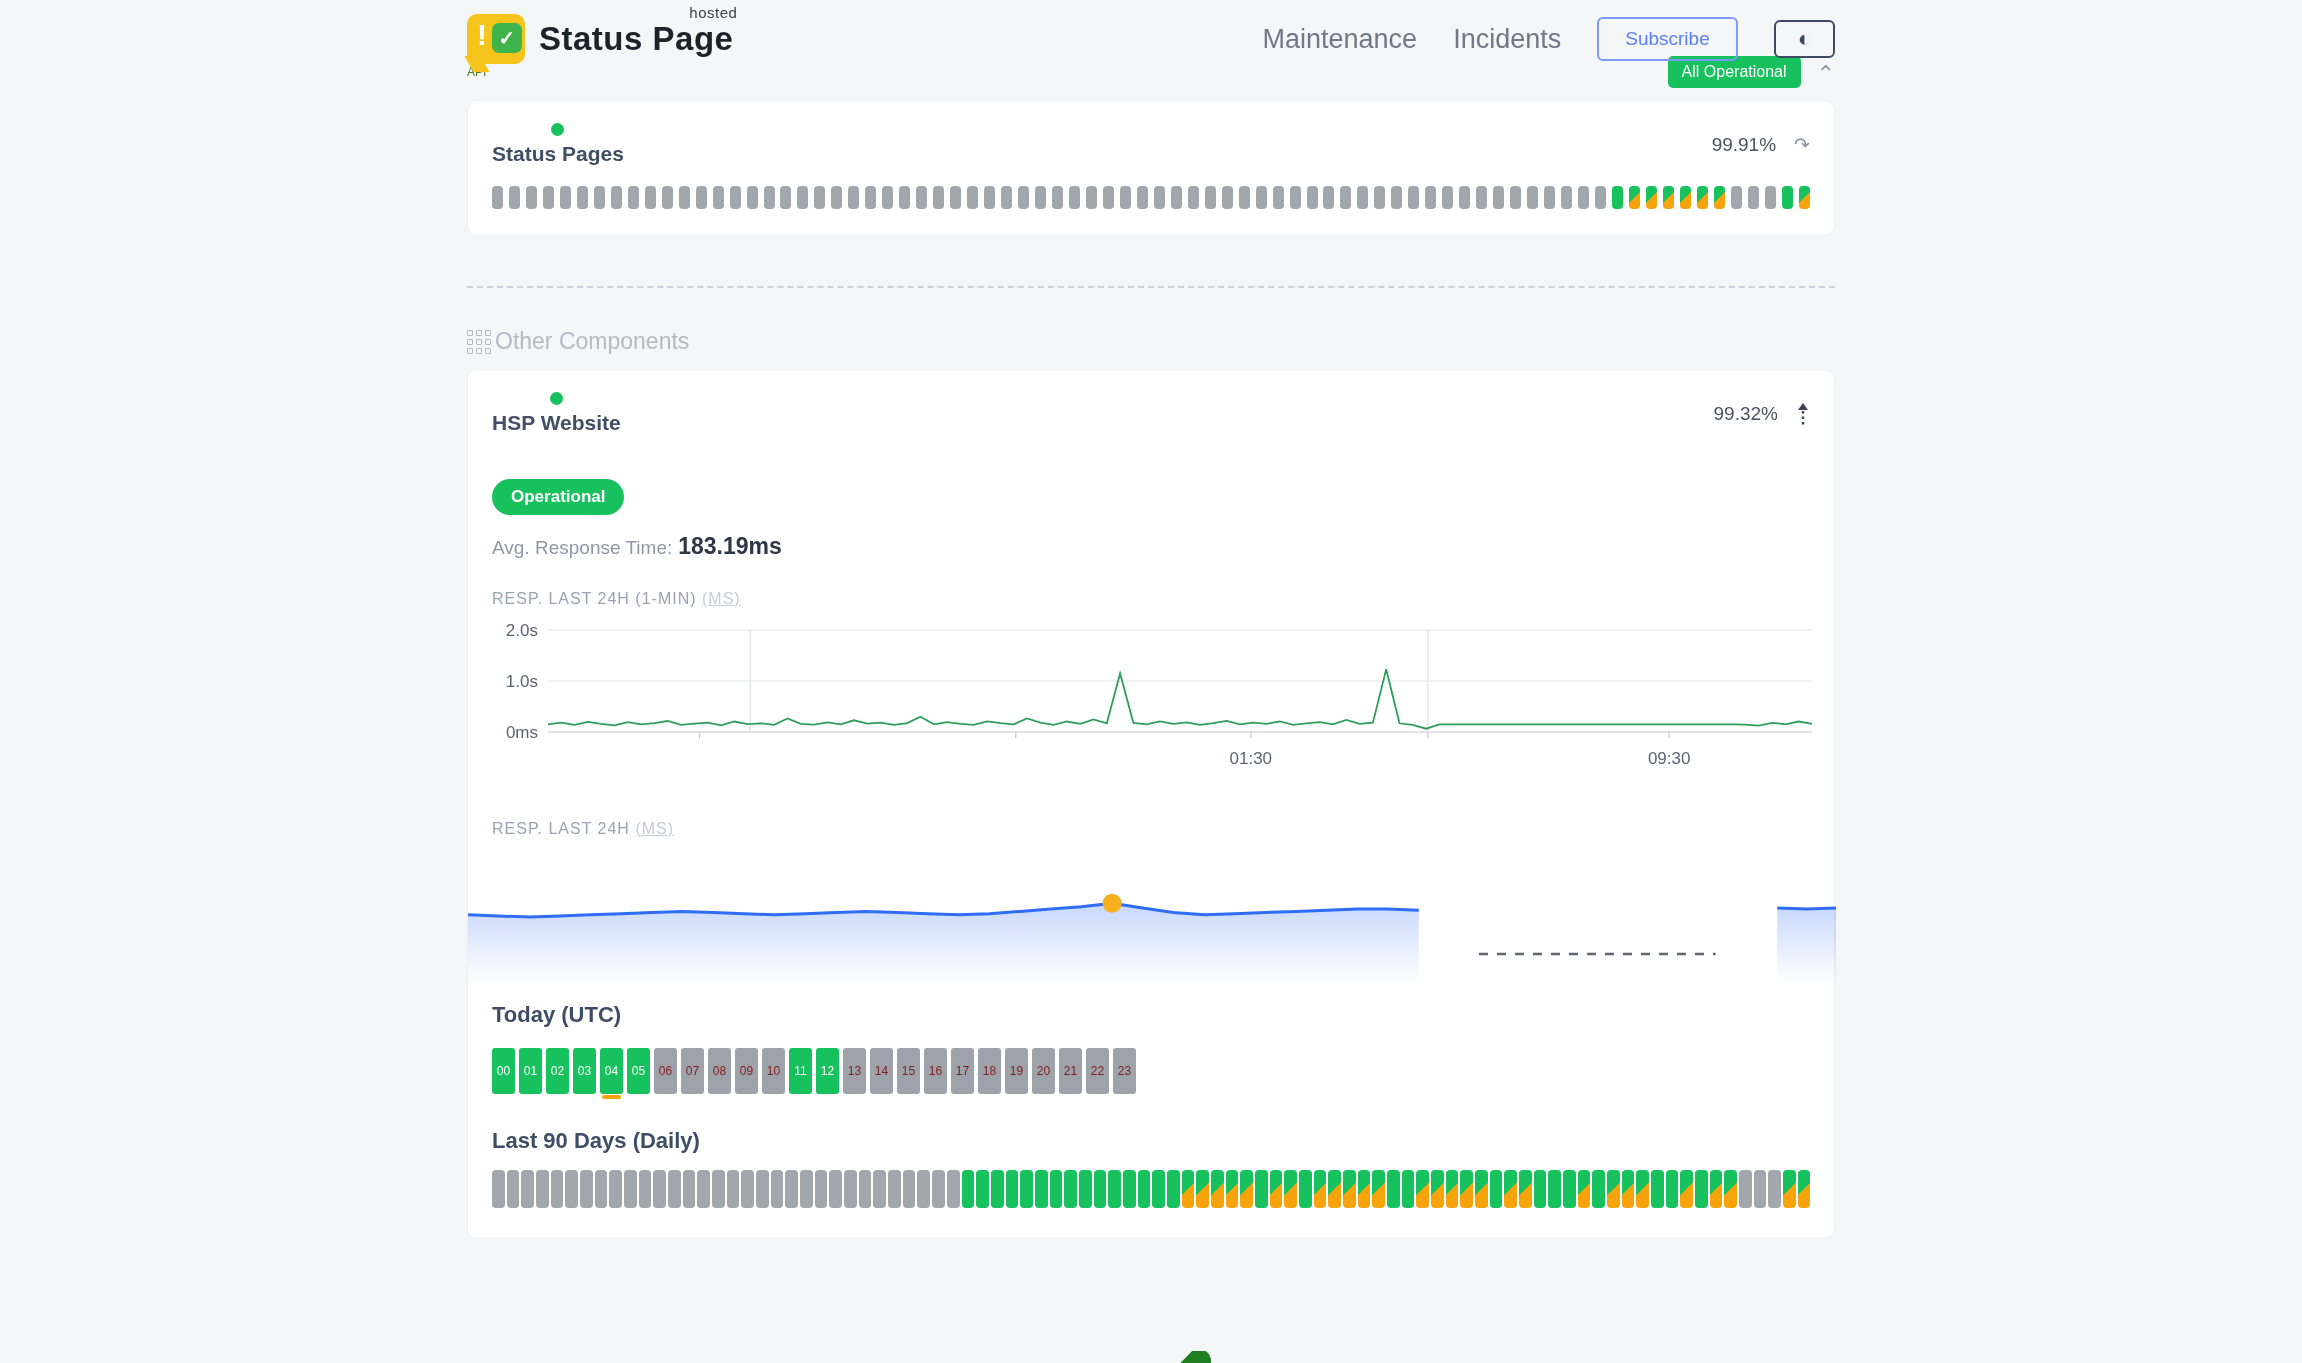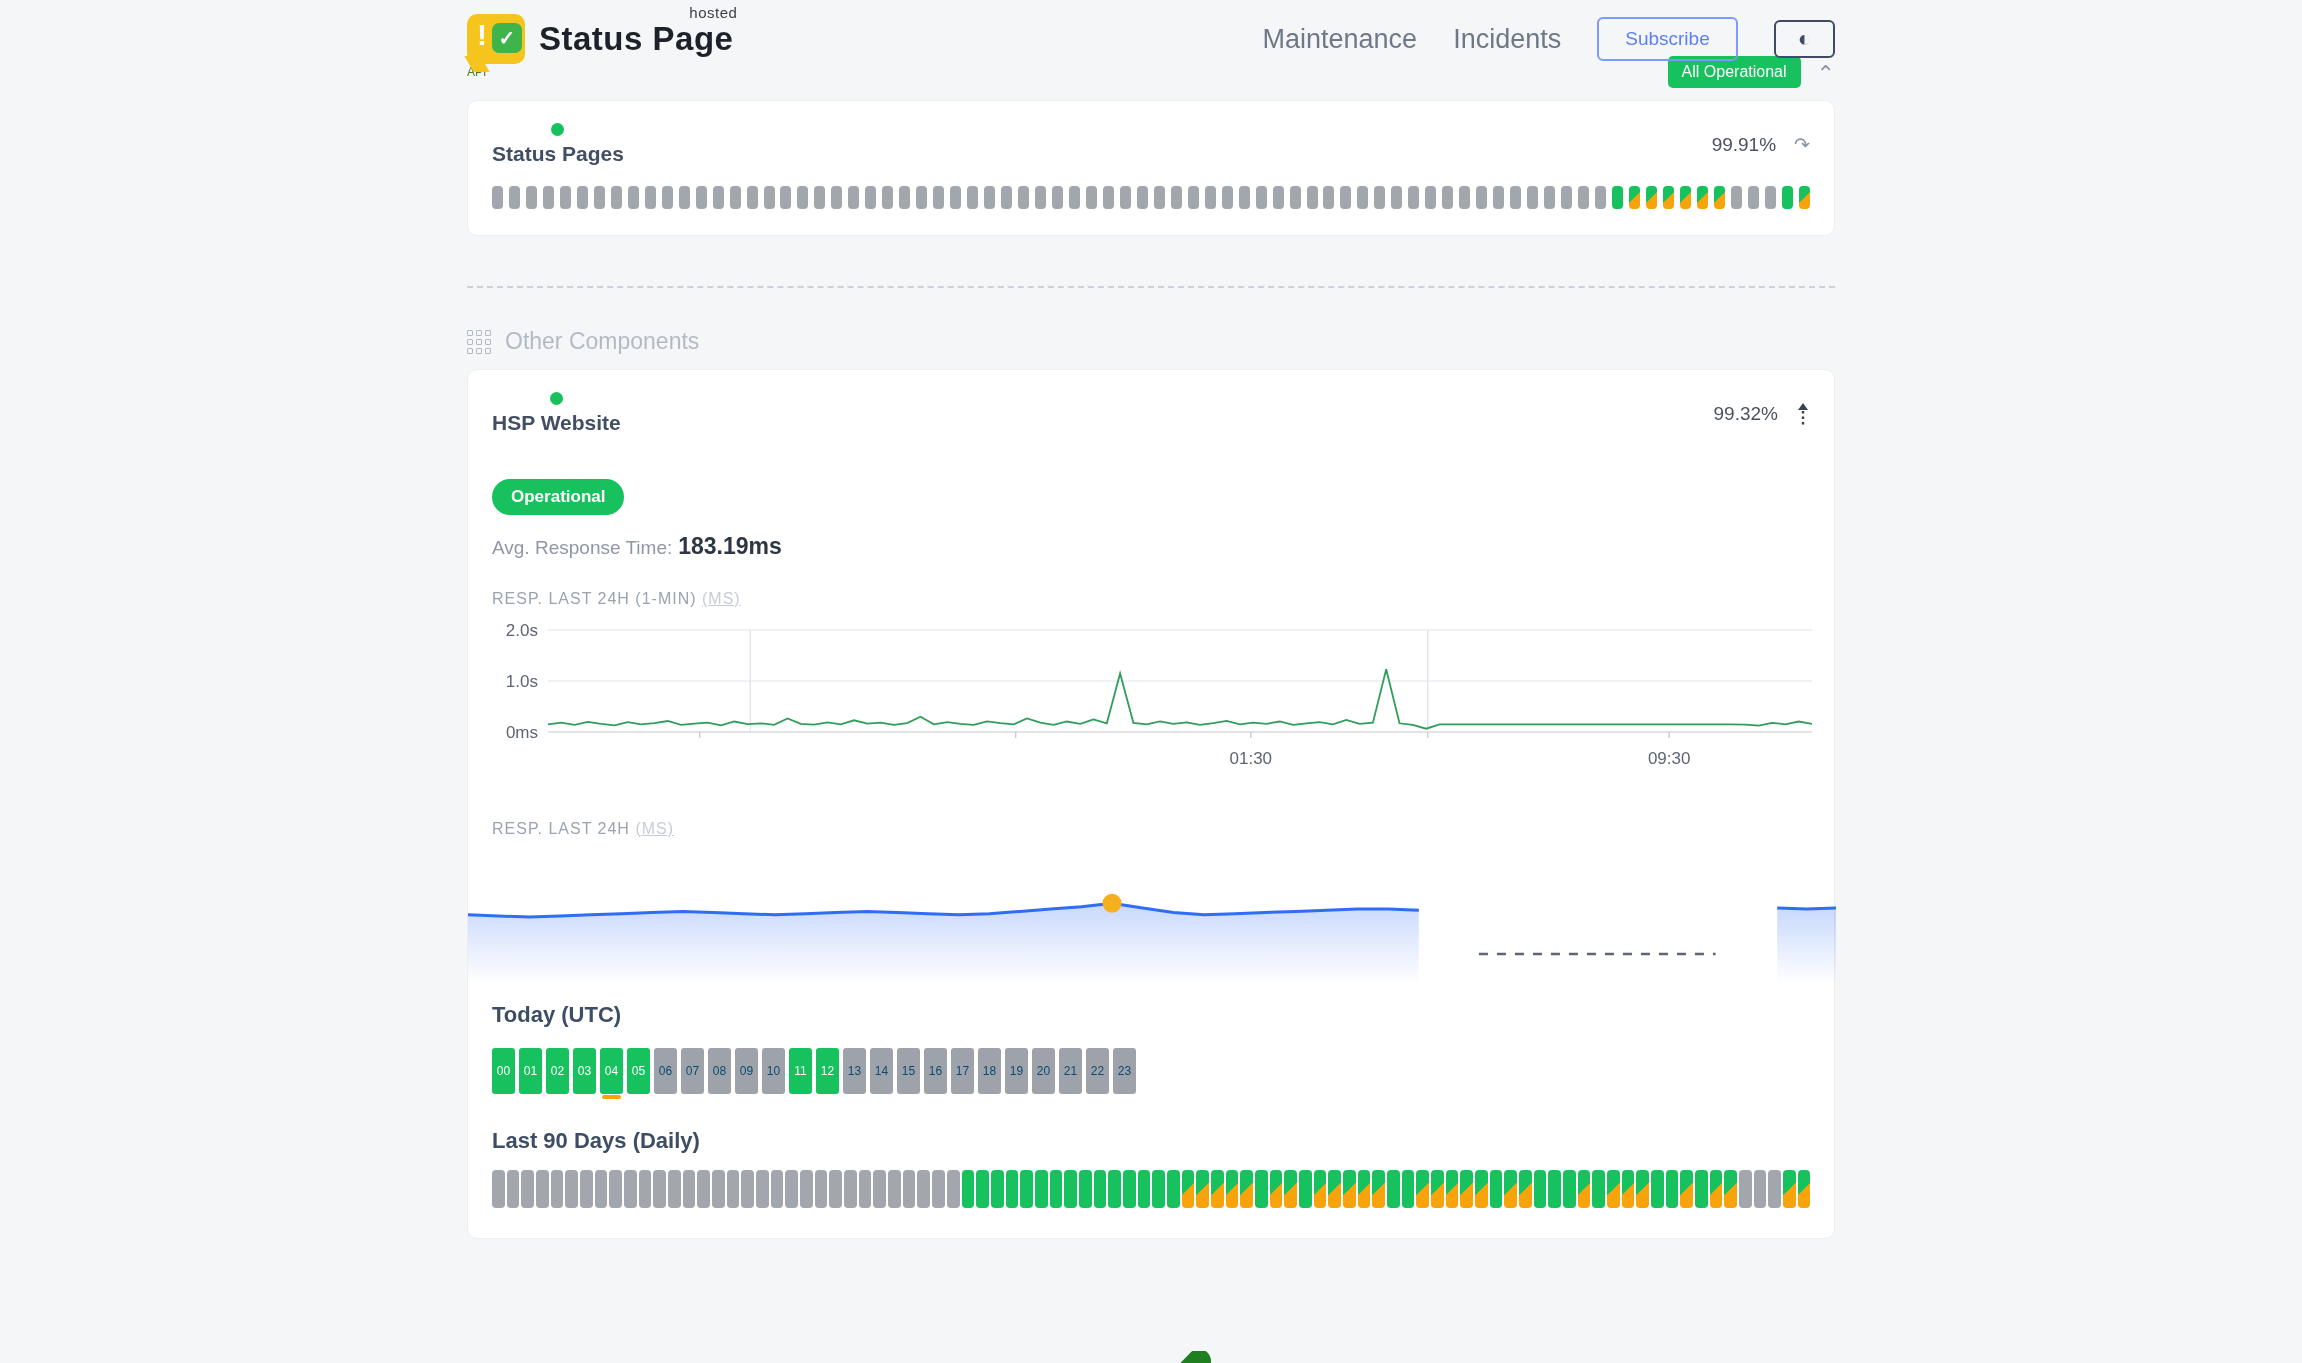--- a/index.html
+++ b/index.html
@@ -38,42 +38,42 @@
   .comp-right { display:flex; align-items:center; gap:18px; font-size:19px; color:#4a5260; }
   .icon-refresh { color:#8b93a3; font-size:19px; cursor:pointer; }
   .uptime-bars { display:flex; justify-content:space-between; margin-top:20px; }
   .ubar { width:11px; height:23px; border-radius:4px; }
   .ubar.g { background:#a2a6ad; }
   .ubar.u { background:#17c15d; }
   .ubar.d { background:linear-gradient(135deg,#17c15d 49%,#f7a30c 51%); }
 
   .dashed-sep { border:none; border-top:2px dashed #cdd2da; margin:50px 0 40px; }
 
-  .oc-header { display:flex; align-items:center; gap:14px; margin-bottom:14px; }
+  .oc-header { display:flex; align-items:center; gap:4px; margin-bottom:14px; }
   .grid-icon { display:grid; grid-template-columns:repeat(3,6px); grid-gap:3px; }
   .grid-icon span { width:6px; height:6px; border:1.6px solid #b3bac6; border-radius:1px; }
   .oc-title { font-size:23px; color:#b3bac6; }
 
   .card-oc { padding-bottom:30px; }
   .oc-comp-row { padding:22px 24px 16px; }
   .arrow-up-dotted { cursor:default; }
 
   .oc-body { padding:28px 24px 0; }
   .pill { display:inline-block; background:#17c15d; color:#fff; font-size:17px; font-weight:bold; padding:8px 19px; border-radius:18px; }
   .avg-line { margin-top:18px; font-size:19px; color:#8f97a6; }
   .avg-val { font-size:23px; font-weight:bold; color:#2e3644; margin-left:6px; }
   .chart-label { margin-top:30px; font-size:16px; color:#9aa3b2; letter-spacing:1px; }
   .chart-label .ms { color:#c6ccd6;text-decoration:underline; }
   .chart1-wrap { margin-top:12px; }
   .chart2-wrap { margin:14px 0 0; }
   .full-bleed { margin-left:-24px; margin-right:-24px; }
 
   .today-title { margin-top:14px; font-size:22px; font-weight:600; color:#3e4d66; }
   .hours { display:flex; gap:4px; margin-top:20px; }
-  .hour { position:relative; width:23px; height:46px; border-radius:3px; background:#9ea3ab; color:#0c4a6e; font-size:12px; display:flex; align-items:center; justify-content:center; }
+  .hour { position:relative; width:23px; height:46px; border-radius:3px; background:#9ea3ab; color:#7f1d1d; font-size:12px; display:flex; align-items:center; justify-content:center; }
   .hour.u { background:#17c15d; color:#fff; }
   .hour .strip { position:absolute; left:2px; right:2px; bottom:-5px; height:4px; background:#f7a30c; border-radius:2px; }
 
   .l90-title { margin-top:34px; font-size:22px; font-weight:600; color:#3e4d66; }
   .l90-bars { display:flex; gap:2px; margin-top:16px; }
   .l90-bars .bar90 { flex:1; height:38px; border-radius:4px; }
   .bar90.g { background:#a2a6ad; }
   .bar90.u { background:#17c15d; }
   .bar90.d { background:linear-gradient(135deg,#17c15d 49%,#f7a30c 51%); }
 

